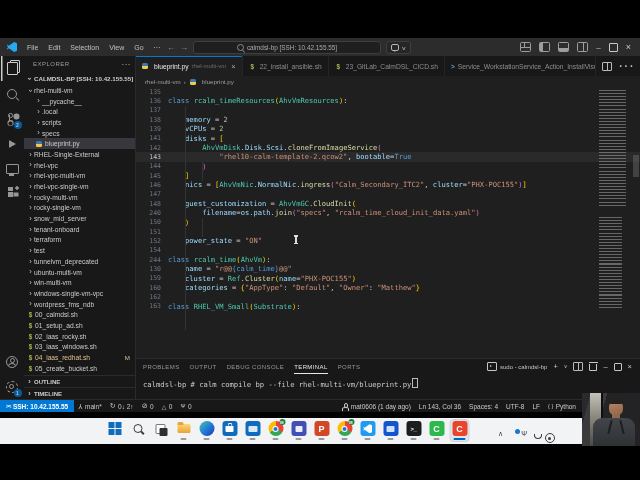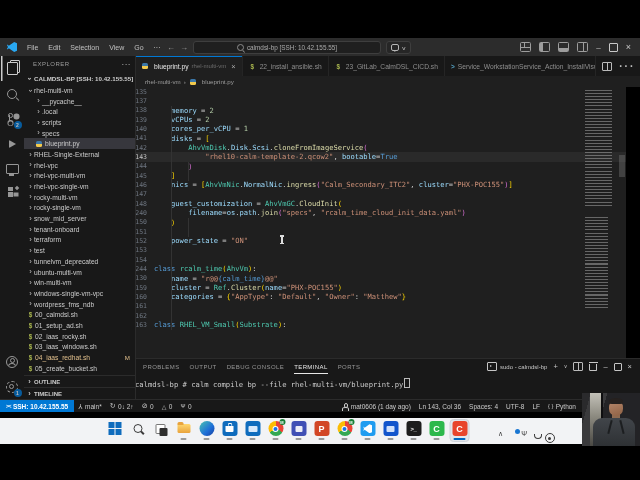--- a/index.html
+++ b/index.html
@@ -82,21 +82,21 @@
   .tab.active{background:#1f1f1f;color:#eaeaea;box-shadow:inset 0 1px 0 #0078d4;}
   .tab .hint{color:#6d6d6d;font-size:6px;}
   .tab .close{margin-left:2px;font-size:7.5px;color:#aaa;}
   .tab.trunc{flex:1;min-width:0;overflow:hidden;}
   .ic-ps{color:#519aba;font-weight:bold;font-size:6.5px;flex:none;}
   .tabactions{display:flex;align-items:center;gap:6px;padding:0 6px;color:#bbb;flex:none;}
   .ic-splitsq{width:8px;height:7px;border:1px solid #bbb;border-radius:1px;position:relative;}
   .ic-splitsq::after{content:"";position:absolute;left:50%;top:0;bottom:0;width:1px;background:#bbb;}
   .breadcrumb{position:absolute;left:135px;top:76px;width:505px;height:11px;background:#1f1f1f;display:flex;
               align-items:center;font-size:6.2px;color:#9d9d9d;padding-left:10px;gap:3px;z-index:2;box-sizing:border-box;}
-  .editor{position:absolute;left:121px;top:87px;width:505px;height:271px;background:#1f1f1f;overflow:hidden;
+  .editor{position:absolute;left:135px;top:87px;width:505px;height:271px;background:#1f1f1f;overflow:hidden;
           font-family:"DejaVu Sans Mono",monospace;z-index:2;}
   .cline{display:flex;height:9.34px;align-items:center;}
   .cline.cur{background:rgba(255,255,255,.05);}
   .ln{width:26px;flex:none;text-align:right;color:#6e7681;font-size:6.5px;padding-right:7px;}
   .cur .ln{color:#c6c6c6;}
   .lc{font-size:7.1px;white-space:pre;color:#d4d4d4;}
   .tok-kw{color:#569cd6;} .tok-cls{color:#4ec9b0;} .tok-fn{color:#dcdcaa;} .tok-var{color:#9cdcfe;}
   .tok-num{color:#b5cea8;} .tok-str{color:#ce9178;} .tok-pun{color:#cccccc;} .tok-txt{color:#d4d4d4;}
   .tok-b1{color:#ffd700;} .tok-b2{color:#da70d6;}
   .iguide{position:absolute;width:1px;background:#333333;}
@@ -112,21 +112,21 @@
   .ptab{height:100%;display:flex;align-items:center;}
   .ptab.active{color:#e7e7e7;box-shadow:inset 0 -1px 0 #e7e7e7;}
   .pright{margin-left:auto;display:flex;align-items:center;gap:6px;color:#c5c5c5;}
   .chip{display:flex;align-items:center;gap:3px;font-size:6px;letter-spacing:0;}
   .ic-termsm{width:8px;height:7px;border:1px solid #c5c5c5;border-radius:1px;position:relative;}
   .ic-termsm::after{content:"";position:absolute;left:1.5px;top:1.5px;border-top:1.5px solid transparent;border-bottom:1.5px solid transparent;border-left:2px solid #c5c5c5;}
   .pi{font-size:7.5px;line-height:1;letter-spacing:0;}
   .ic-trash{width:6px;height:6px;border:1px solid #c5c5c5;border-top:none;border-radius:0 0 1.5px 1.5px;position:relative;margin-top:2px;}
   .ic-trash::before{content:"";position:absolute;top:-2px;left:-1.5px;right:-1.5px;height:1px;background:#c5c5c5;}
   .ic-expand{width:6px;height:6px;border:1px solid #c5c5c5;border-radius:1px;}
-  .pbody{padding:4px 0 0 0;font-family:"DejaVu Sans Mono",monospace;font-size:7.2px;color:#cccccc;}
+  .pbody{padding:4px 0 0 8px;font-family:"DejaVu Sans Mono",monospace;font-size:7.2px;color:#cccccc;}
   .tcursor{display:inline-block;width:4px;height:7.5px;border:1px solid #bbbbbb;vertical-align:-1px;margin-left:1px;}
   
   .statusbar{position:absolute;left:0;top:399px;width:640px;height:13px;background:#181818;border-top:1px solid #2b2b2b;
              display:flex;align-items:center;font-size:6.5px;color:#cccccc;z-index:3;box-sizing:border-box;}
   .st{display:flex;align-items:center;gap:2.5px;padding:0 4px;height:100%;}
   .st.remote{background:#0078d4;color:#fff;padding:0 6px;font-weight:bold;}
   .st-right{margin-left:auto;display:flex;height:100%;margin-right:60px;}
   .i-remotearr{font-size:5.5px;font-weight:bold;letter-spacing:-1px;}
   .i-branch{display:inline-block;transform:scaleY(-1);font-size:6.5px;}
   .i-person{width:6px;height:6px;position:relative;}
@@ -423,34 +423,34 @@
     <span>blueprint.py</span>
   </div>
 
   <div class="editor">
     <div id="codelines">
         <div class="cline">
           <span class="ln">135</span>
           <span class="lc"></span>
         </div>
         <div class="cline">
+          <span class="ln">136</span>
+          <span class="lc"><span class="tok-kw">class</span><span class="tok-txt"> </span><span class="tok-cls">rcalm_timeResources</span><span class="tok-b1">(</span><span class="tok-cls">AhvVmResources</span><span class="tok-b1">)</span><span class="tok-pun">:</span></span>
+        </div>
+        <div class="cline">
           <span class="ln">137</span>
           <span class="lc"></span>
         </div>
         <div class="cline">
           <span class="ln">138</span>
           <span class="lc"><span class="tok-var">    memory</span><span class="tok-pun"> = </span><span class="tok-num">2</span></span>
         </div>
         <div class="cline">
           <span class="ln">139</span>
           <span class="lc"><span class="tok-var">    vCPUs</span><span class="tok-pun"> = </span><span class="tok-num">2</span></span>
-        </div>
-        <div class="cline">
-          <span class="ln">140</span>
-          <span class="lc"><span class="tok-var">    cores_per_vCPU</span><span class="tok-pun"> = </span><span class="tok-num">1</span></span>
         </div>
         <div class="cline">
           <span class="ln">141</span>
           <span class="lc"><span class="tok-var">    disks</span><span class="tok-pun"> = </span><span class="tok-b1">[</span></span>
         </div>
         <div class="cline">
           <span class="ln">142</span>
           <span class="lc"><span class="tok-cls">        AhvVmDisk</span><span class="tok-pun">.</span><span class="tok-var">Disk</span><span class="tok-pun">.</span><span class="tok-var">Scsi</span><span class="tok-pun">.</span><span class="tok-fn">cloneFromImageService</span><span class="tok-b2">(</span></span>
         </div>
         <div class="cline cur">
@@ -487,46 +487,38 @@
         </div>
         <div class="cline">
           <span class="ln">151</span>
           <span class="lc"></span>
         </div>
         <div class="cline">
           <span class="ln">152</span>
           <span class="lc"><span class="tok-var">    power_state</span><span class="tok-pun"> = </span><span class="tok-str">"ON"</span></span>
         </div>
         <div class="cline">
-          <span class="ln">153</span>
-          <span class="lc"></span>
-        </div>
-        <div class="cline">
           <span class="ln">154</span>
           <span class="lc"></span>
         </div>
         <div class="cline">
           <span class="ln">244</span>
           <span class="lc"><span class="tok-kw">class</span><span class="tok-txt"> </span><span class="tok-cls">rcalm_time</span><span class="tok-b1">(</span><span class="tok-cls">AhvVm</span><span class="tok-b1">)</span><span class="tok-pun">:</span></span>
         </div>
         <div class="cline">
           <span class="ln">130</span>
           <span class="lc"><span class="tok-var">    name</span><span class="tok-pun"> = </span><span class="tok-str">"r@@</span><span class="tok-kw">{calm_time}</span><span class="tok-str">@@"</span></span>
         </div>
         <div class="cline">
           <span class="ln">159</span>
           <span class="lc"><span class="tok-var">    cluster</span><span class="tok-pun"> = </span><span class="tok-cls">Ref</span><span class="tok-pun">.</span><span class="tok-fn">Cluster</span><span class="tok-b1">(</span><span class="tok-var">name</span><span class="tok-pun">=</span><span class="tok-str">"PHX-POC155"</span><span class="tok-b1">)</span></span>
         </div>
         <div class="cline">
           <span class="ln">160</span>
           <span class="lc"><span class="tok-var">    categories</span><span class="tok-pun"> = </span><span class="tok-b1">{</span><span class="tok-str">"AppType"</span><span class="tok-pun">: </span><span class="tok-str">"Default"</span><span class="tok-pun">, </span><span class="tok-str">"Owner"</span><span class="tok-pun">: </span><span class="tok-str">"Matthew"</span><span class="tok-b1">}</span></span>
-        </div>
-        <div class="cline">
-          <span class="ln">161</span>
-          <span class="lc"></span>
         </div>
         <div class="cline">
           <span class="ln">162</span>
           <span class="lc"></span>
         </div>
         <div class="cline">
           <span class="ln">163</span>
           <span class="lc"><span class="tok-kw">class</span><span class="tok-txt"> </span><span class="tok-cls">RHEL_VM_Small</span><span class="tok-b1">(</span><span class="tok-cls">Substrate</span><span class="tok-b1">)</span><span class="tok-pun">:</span></span>
         </div>
       </div>

